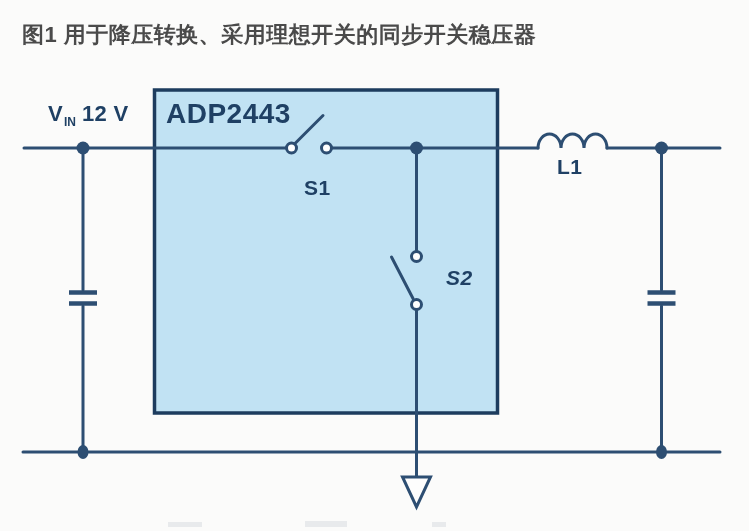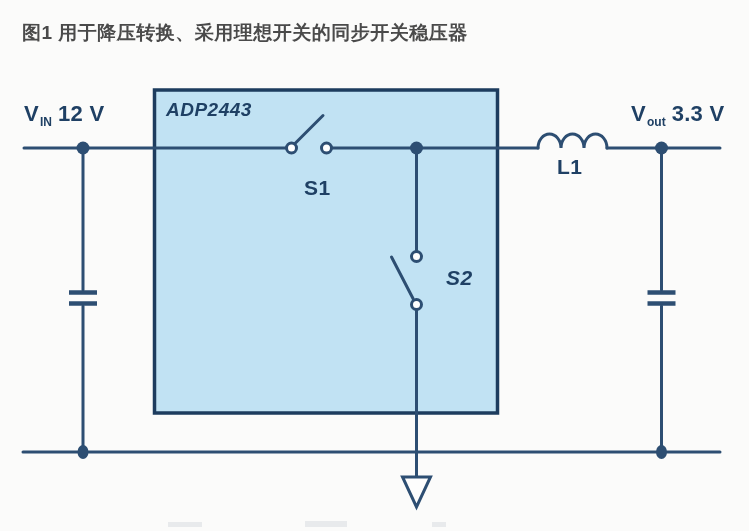--- a/index.html
+++ b/index.html
@@ -4,31 +4,31 @@
 <style>
   html,body { margin:0; padding:0; background:#ffffff; }
   .canvas {
     position:relative; width:749px; height:531px;
     background:var(--background,#fbfbfa);
     font-family:"Liberation Sans", sans-serif;
     overflow:hidden;
   }
   .title {
     position:absolute; left:22px; top:20px;
-    font-size:19px; font-weight:bold; color:var(--title,#4a4a4a);
+    font-size:22px; font-weight:bold; color:var(--title,#4a4a4a);
     letter-spacing:0.5px; white-space:nowrap;
   }
   svg.circuit { position:absolute; left:0; top:0; }
   .label {
     position:absolute; font-weight:bold; color:var(--label,#1f4064);
     white-space:nowrap; line-height:1;
   }
-  .chip-label { font-size:19px; letter-spacing:0.5px;font-style:italic; }
+  .chip-label { font-size:28px; letter-spacing:0.5px; }
   .part-label { font-size:21px; letter-spacing:0.5px; }
-  .net-label  { font-size:22px; letter-spacing:0.3px; }
+  .net-label  { font-size:22px; letter-spacing:0.3px;margin-left:24px; }
   .net-label sub {
     font-size:12px; font-weight:bold; vertical-align:-5px;
     margin-left:1px; letter-spacing:0;
   }
   .net-val { margin-left:6px; }
 
   .wire  { fill:none; stroke:var(--wire,#2d4e72); stroke-width:3; stroke-linecap:round; }
   .plate { fill:none; stroke:var(--wire,#2d4e72); stroke-width:4.5; stroke-linecap:butt; }
   .dot   { fill:var(--wire,#2d4e72); stroke:none; }
   .sw    { fill:#ffffff; stroke:var(--wire,#2d4e72); stroke-width:3; }
@@ -105,23 +105,20 @@
       <rect class="smudge" x="168" y="522" width="34" height="5"></rect>
       <rect class="smudge" x="305" y="521" width="42" height="6"></rect>
       <rect class="smudge" x="432" y="522" width="14" height="5"></rect>
     </g>
   </svg>
 
   <div class="label net-label" style="left:24px; top:103px;">
     <span>V</span><sub>IN</sub><span class="net-val">12 V</span>
   </div>
 
-  <div class="label net-label" style="left:631px; top:103px;">
-    <span>V</span><sub>out</sub><span class="net-val">3.3 V</span>
-  </div>
 
   <div class="label chip-label" style="left:166px; top:100px;">ADP2443</div>
 
   <div class="label part-label" style="left:304px; top:177px;">S1</div>
 
   <div class="label part-label" style="left:446px; top:267px;font-style:italic;">S2</div>
 
   <div class="label part-label" style="left:557px; top:156px;">L1</div>
 
 </div>

